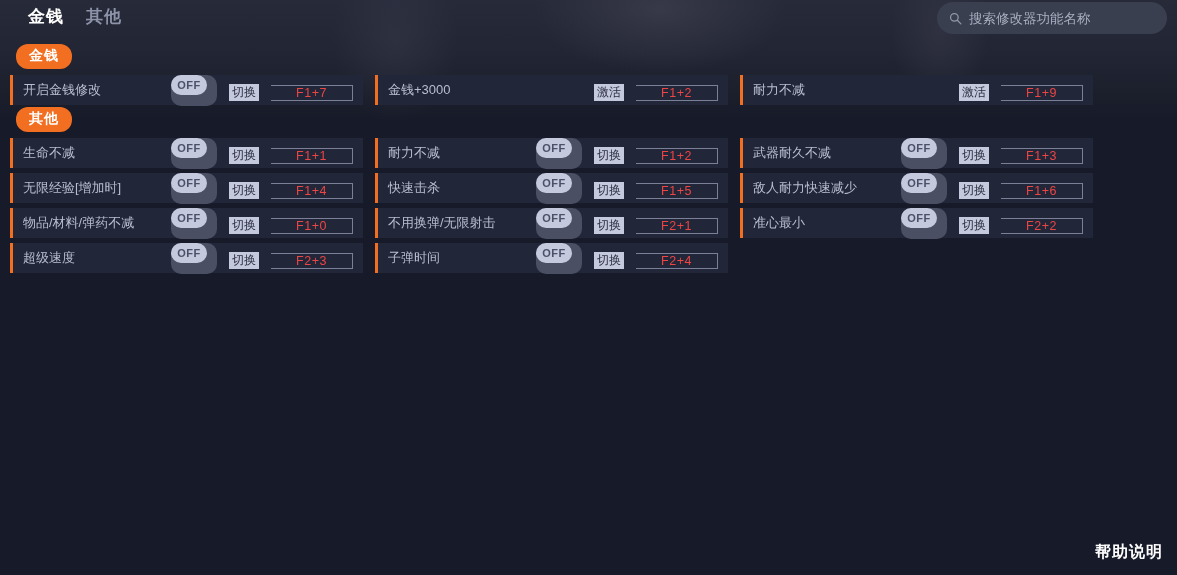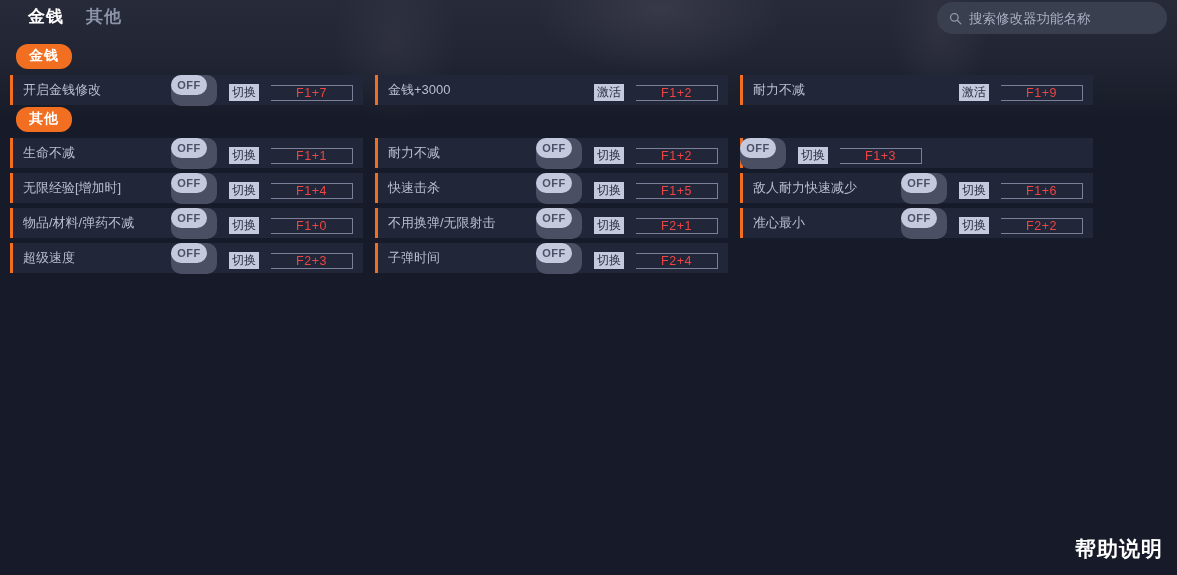--- a/index.html
+++ b/index.html
@@ -145,21 +145,21 @@
     color: #ef4444;
     font-size: 12.5px;
     display: flex; align-items: center; justify-content: center;
     letter-spacing: .5px;
     cursor: pointer;
   }
 
   
   .help-link {
     position: absolute; right: 14px; bottom: 12px;
-    font-size: 21px; font-weight: bold; color: #ffffff;
+    font-size: 16px; font-weight: bold; color: #ffffff;
     letter-spacing: 1px; cursor: pointer;
   }
 </style>
 </head>
 <body>
 
 <div id="app">
 
   <div class="backdrop"></div>
 
@@ -228,20 +228,21 @@
               <div class="knob">
                 <span class="knob-text">OFF</span>
               </div>
             </div>
             <div class="hotkey">
               <div class="hotkey-tag">切换</div>
               <div class="hotkey-key">F1+2</div>
             </div>
           </div>
           <div class="row">
+            <div class="row-label">武器耐久不减</div>
             <div class="toggle">
               <div class="knob">
                 <span class="knob-text">OFF</span>
               </div>
             </div>
             <div class="hotkey">
               <div class="hotkey-tag">切换</div>
               <div class="hotkey-key">F1+3</div>
             </div>
           </div>

